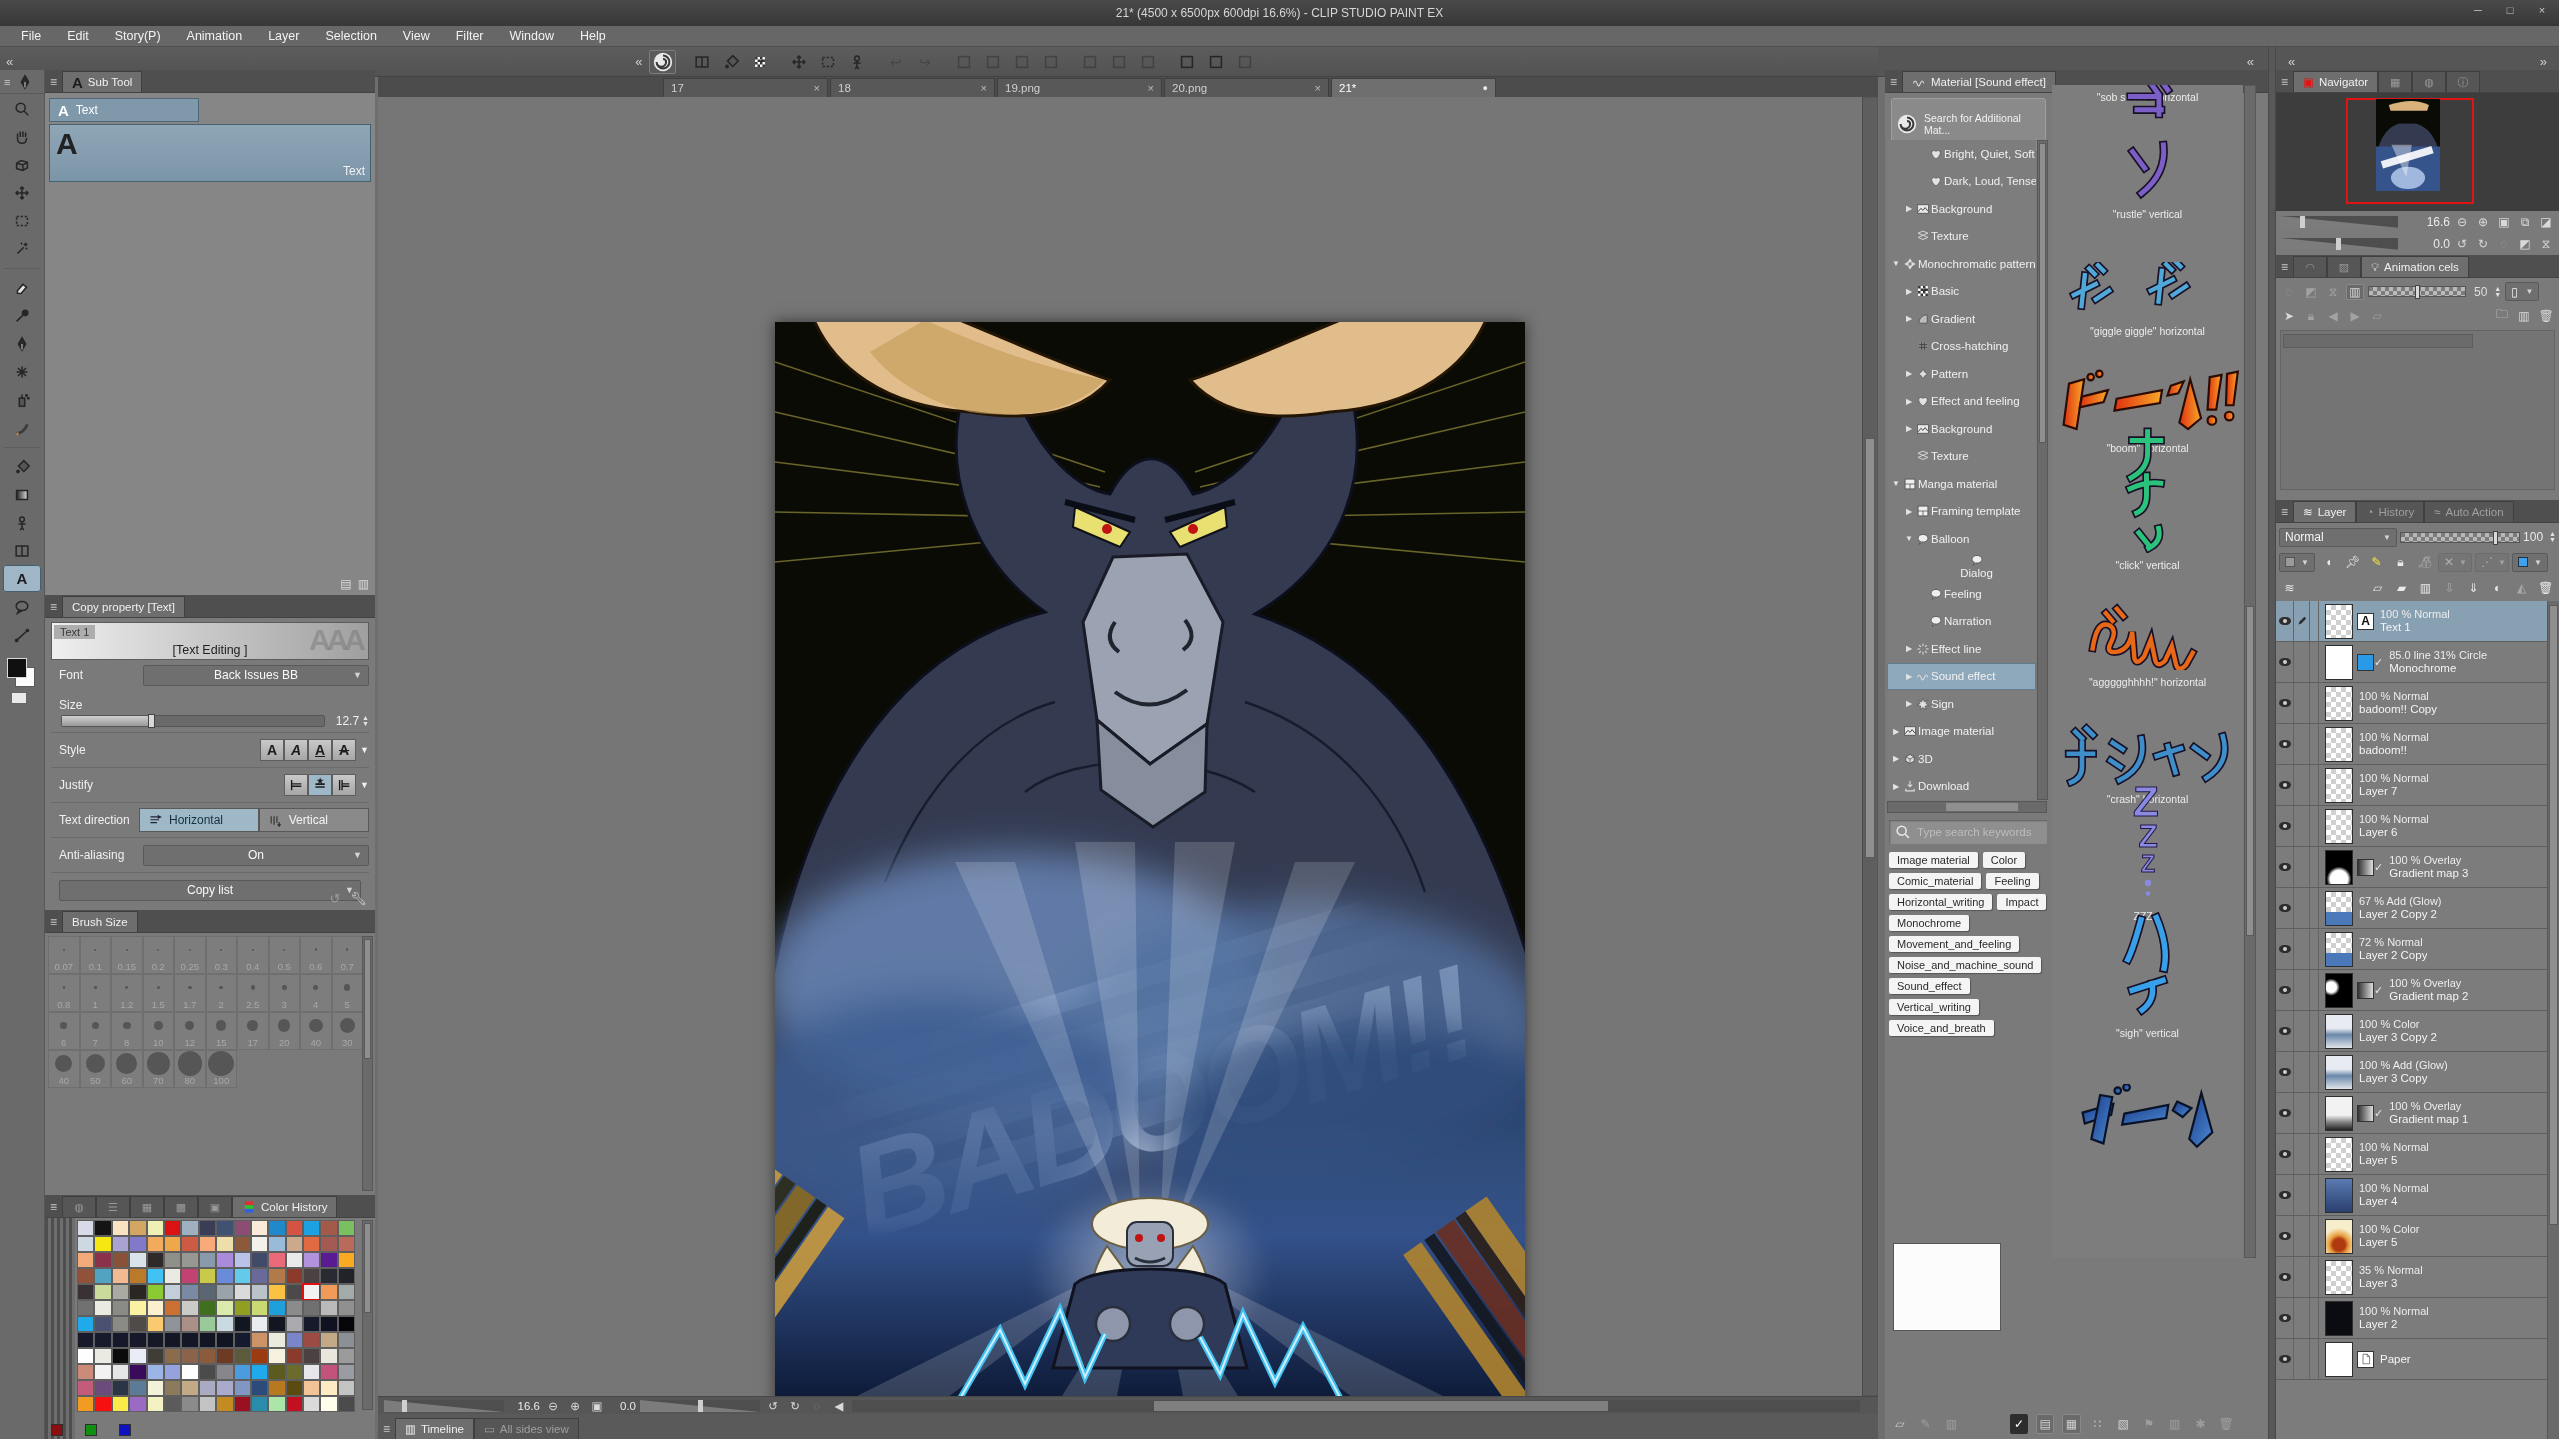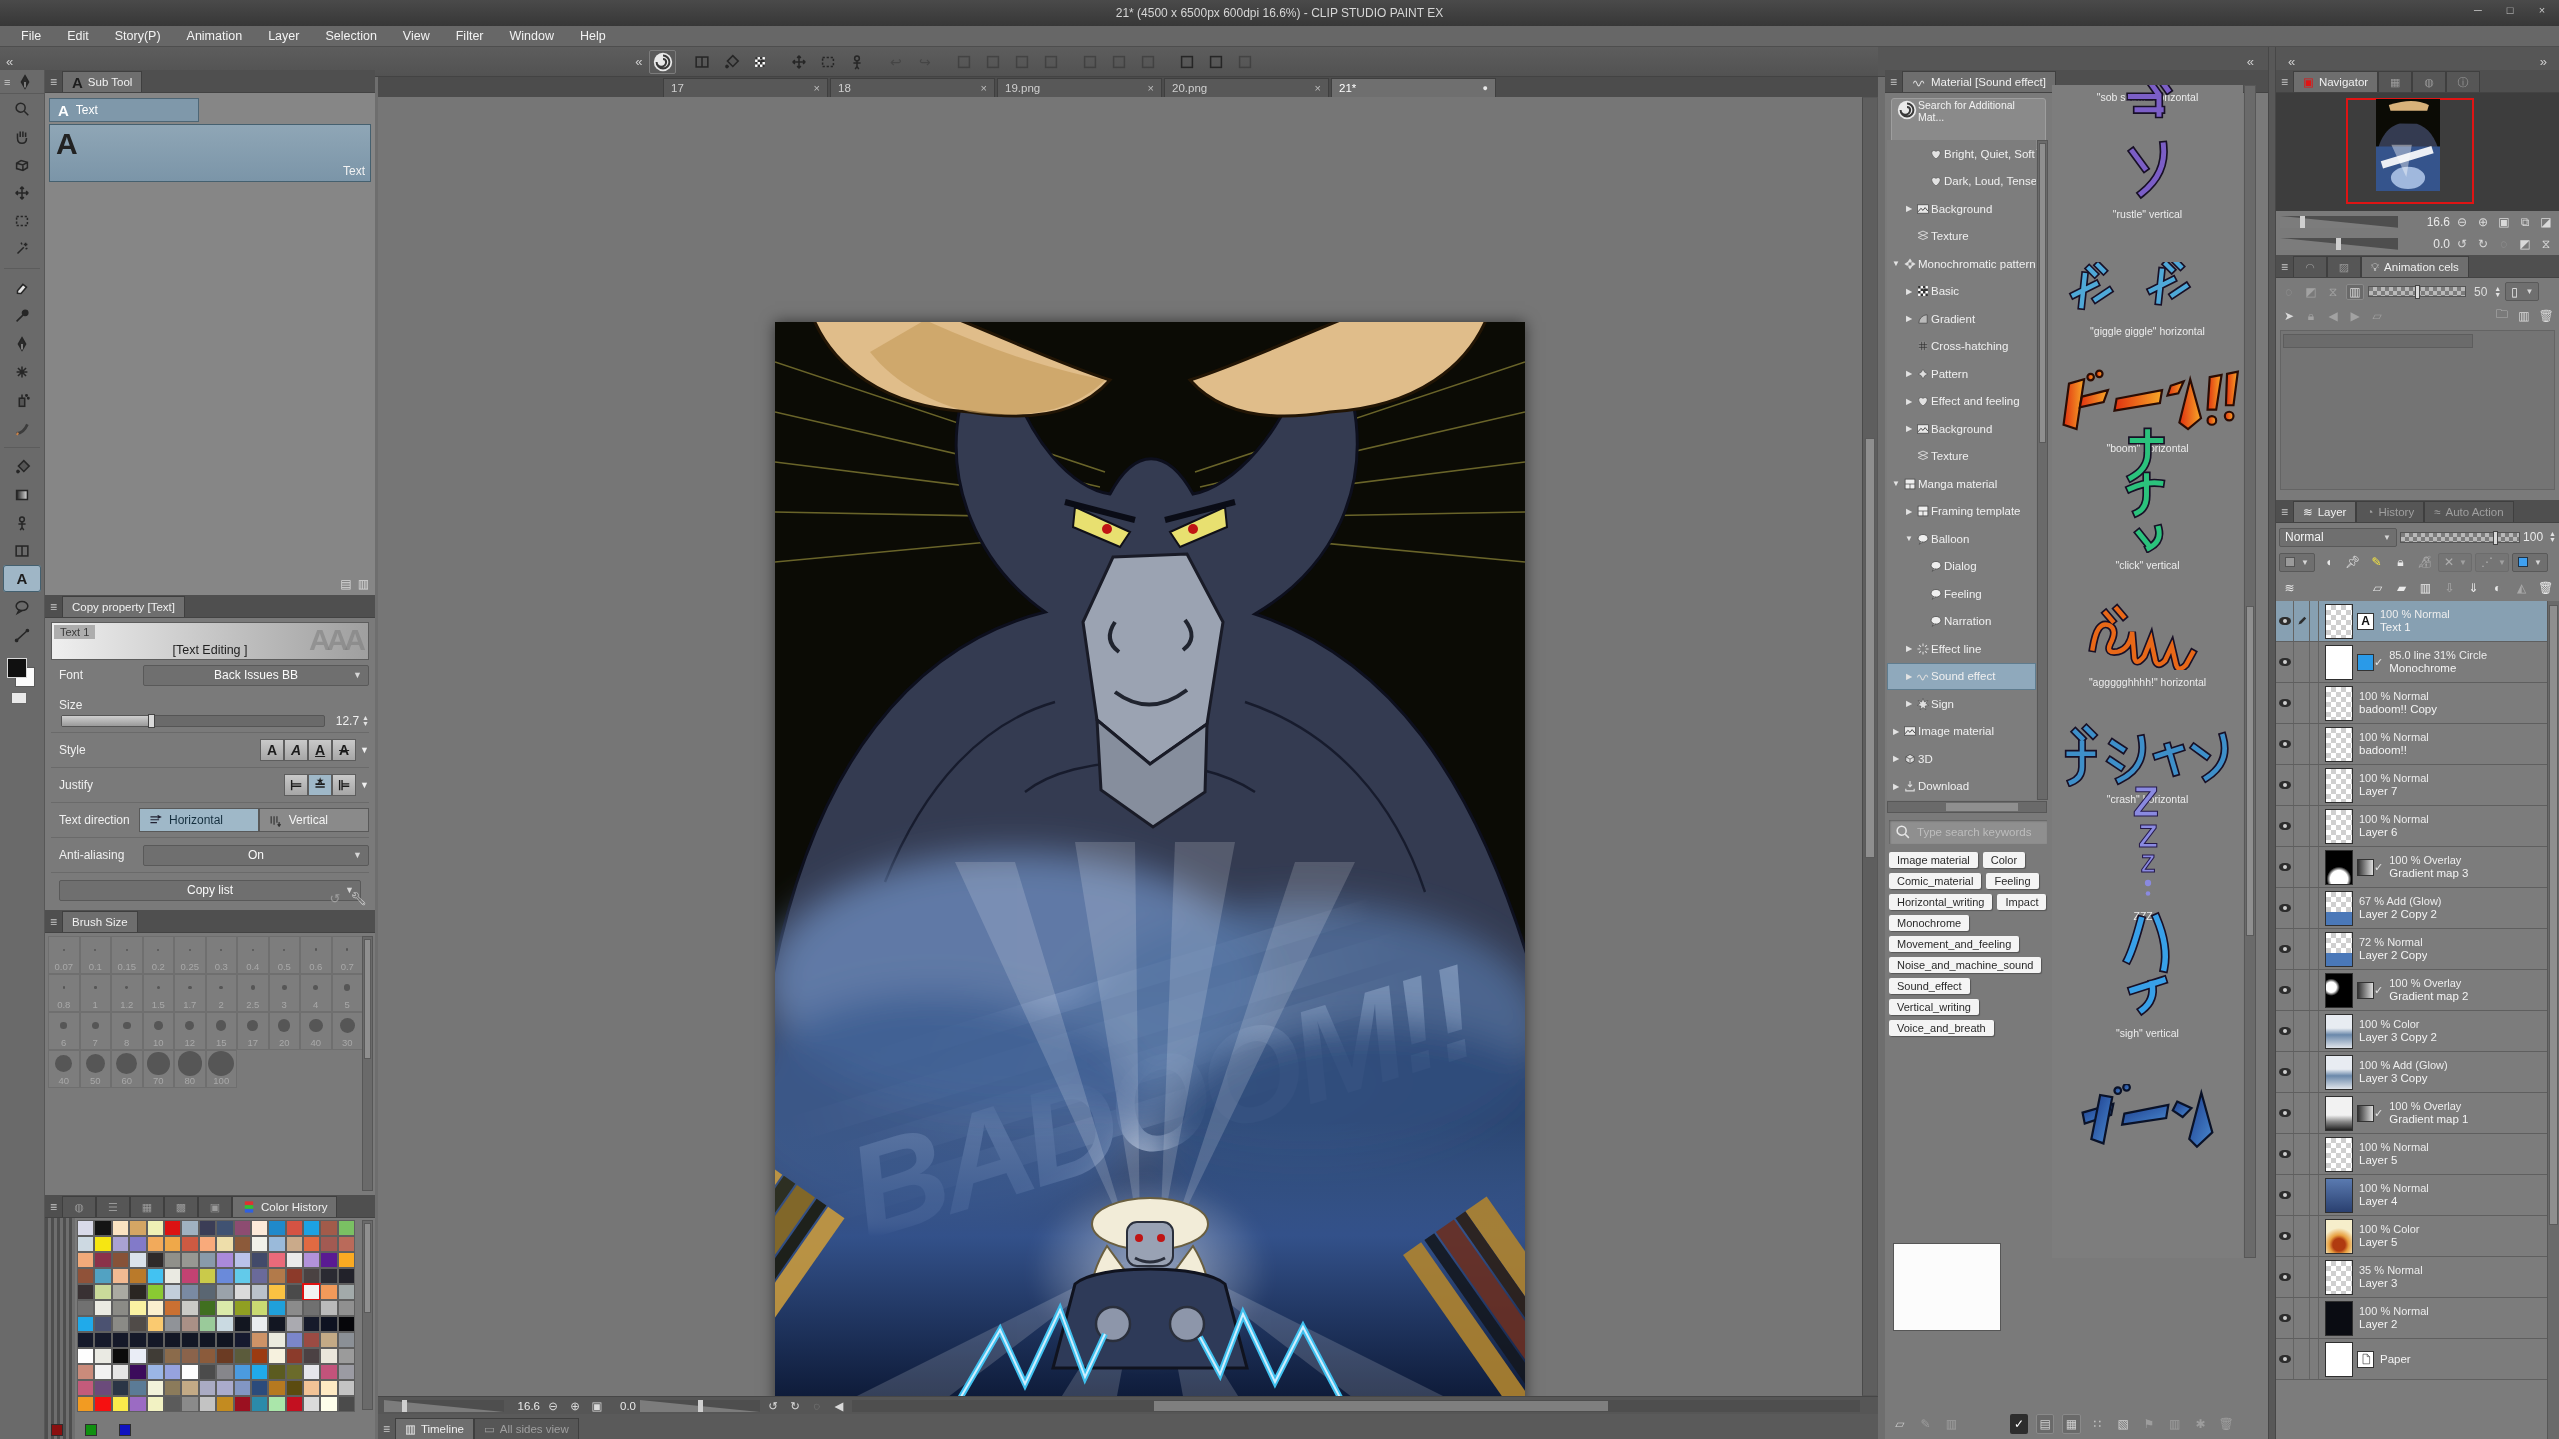--- a/index.html
+++ b/index.html
@@ -97,21 +97,21 @@
   .wedge:before{content:"";position:absolute;left:0;bottom:0;border-left:120px solid #7c7c7c;border-top:12px solid transparent;}
   .wedge .knob{position:absolute;top:0;width:5px;height:12px;background:#cfcfcf;}
   .sb-ico{width:18px;text-align:center;color:#d9d9d9;}
   #hscroll{flex:1;height:12px;background:#4e4e4e;position:relative;margin-right:18px;}
   #hscroll .ht{position:absolute;left:30%;width:45%;top:1px;bottom:1px;background:#7f7f7f;}
   #bottombar{left:378px;top:1414px;width:1500px;height:25px;background:#5a5a5a;display:flex;align-items:flex-end;}
   #bottombar .ptab{font-size:11.5px;}
   
   #mat-strip{left:1878px;top:47px;width:390px;height:30px;background:#565656;border-bottom:1px solid #434343;display:flex;align-items:center;justify-content:flex-end;padding-right:8px;}
   #material{left:1885px;top:70px;width:383px;height:1369px;}
-  #mat-search{position:absolute;left:6px;top:28px;width:155px;height:52px;background:#8a8a8a;border:1px solid #9e9e9e;border-radius:3px;display:flex;padding:0 4px;font-size:10.5px;color:#f2f2f2;}
+  #mat-search{position:absolute;left:6px;top:28px;width:155px;height:52px;background:#8a8a8a;border:1px solid #9e9e9e;border-radius:3px;display:flex;align-items:center;gap:6px;padding:0 4px;font-size:10.5px;color:#f2f2f2;}
   #mat-tree{position:absolute;left:2px;top:70px;width:149px;height:660px;background:#7d7d7d;overflow:hidden;}
   .trow{height:27.5px;display:flex;align-items:center;font-size:11.5px;color:#f0f0f0;white-space:nowrap;}
   .trow .ar{width:10px;font-size:8px;color:#e3e3e3;text-align:center;flex:none;}
   .trow .ti{width:17px;flex:none;display:flex;justify-content:center;}
   .trow.sel{background:#8fa9bc;box-shadow:inset 0 0 0 1px #5f7c8e;}
   #mat-hscroll{position:absolute;left:2px;top:731px;width:160px;height:12px;background:#6a6a6a;border:1px solid #575757;}
   #mat-hscroll .ht{position:absolute;left:58px;width:72px;top:1px;bottom:1px;background:#8f8f8f;}
   #mat-input{position:absolute;left:4px;top:750px;width:158px;height:24px;display:flex;align-items:center;gap:5px;padding:0 5px;font-size:11.5px;color:#bdbdbd;}
   #mat-tags{position:absolute;left:4px;top:782px;width:170px;display:flex;flex-wrap:wrap;gap:5px 5px;}
   .tag{background:#f4f4f4;color:#2a2a2a;font-size:11px;padding:2px 8px;border-radius:2px;box-shadow:1px 1px 1px rgba(0,0,0,.3);}
@@ -1278,21 +1278,21 @@
         <div class="trow" style="padding-left: 17px;">
           <span class="ar">▼</span>
           <span class="ti">
             <svg class="ic" width="14" height="14" viewBox="0 0 20 20">
               <ellipse cx="10" cy="9" rx="7" ry="5.5" fill="#eee" stroke="#444"></ellipse>
               <path d="M7 13.5l-2.5 4L10 14" fill="#eee" stroke="#444"></path>
             </svg>
           </span>
           <span>Balloon</span>
         </div>
-        <div class="trow" style="padding-left: 30px;">
+        <div class="trow" style="padding-left: 30px; flex-direction: column;">
           <span class="ar"></span>
           <span class="ti">
             <svg class="ic" width="14" height="14" viewBox="0 0 20 20">
               <ellipse cx="10" cy="9" rx="7" ry="5.5" fill="#eee" stroke="#444"></ellipse>
               <path d="M7 13.5l-2.5 4L10 14" fill="#eee" stroke="#444"></path>
             </svg>
           </span>
           <span>Dialog</span>
         </div>
         <div class="trow" style="padding-left: 30px;">

